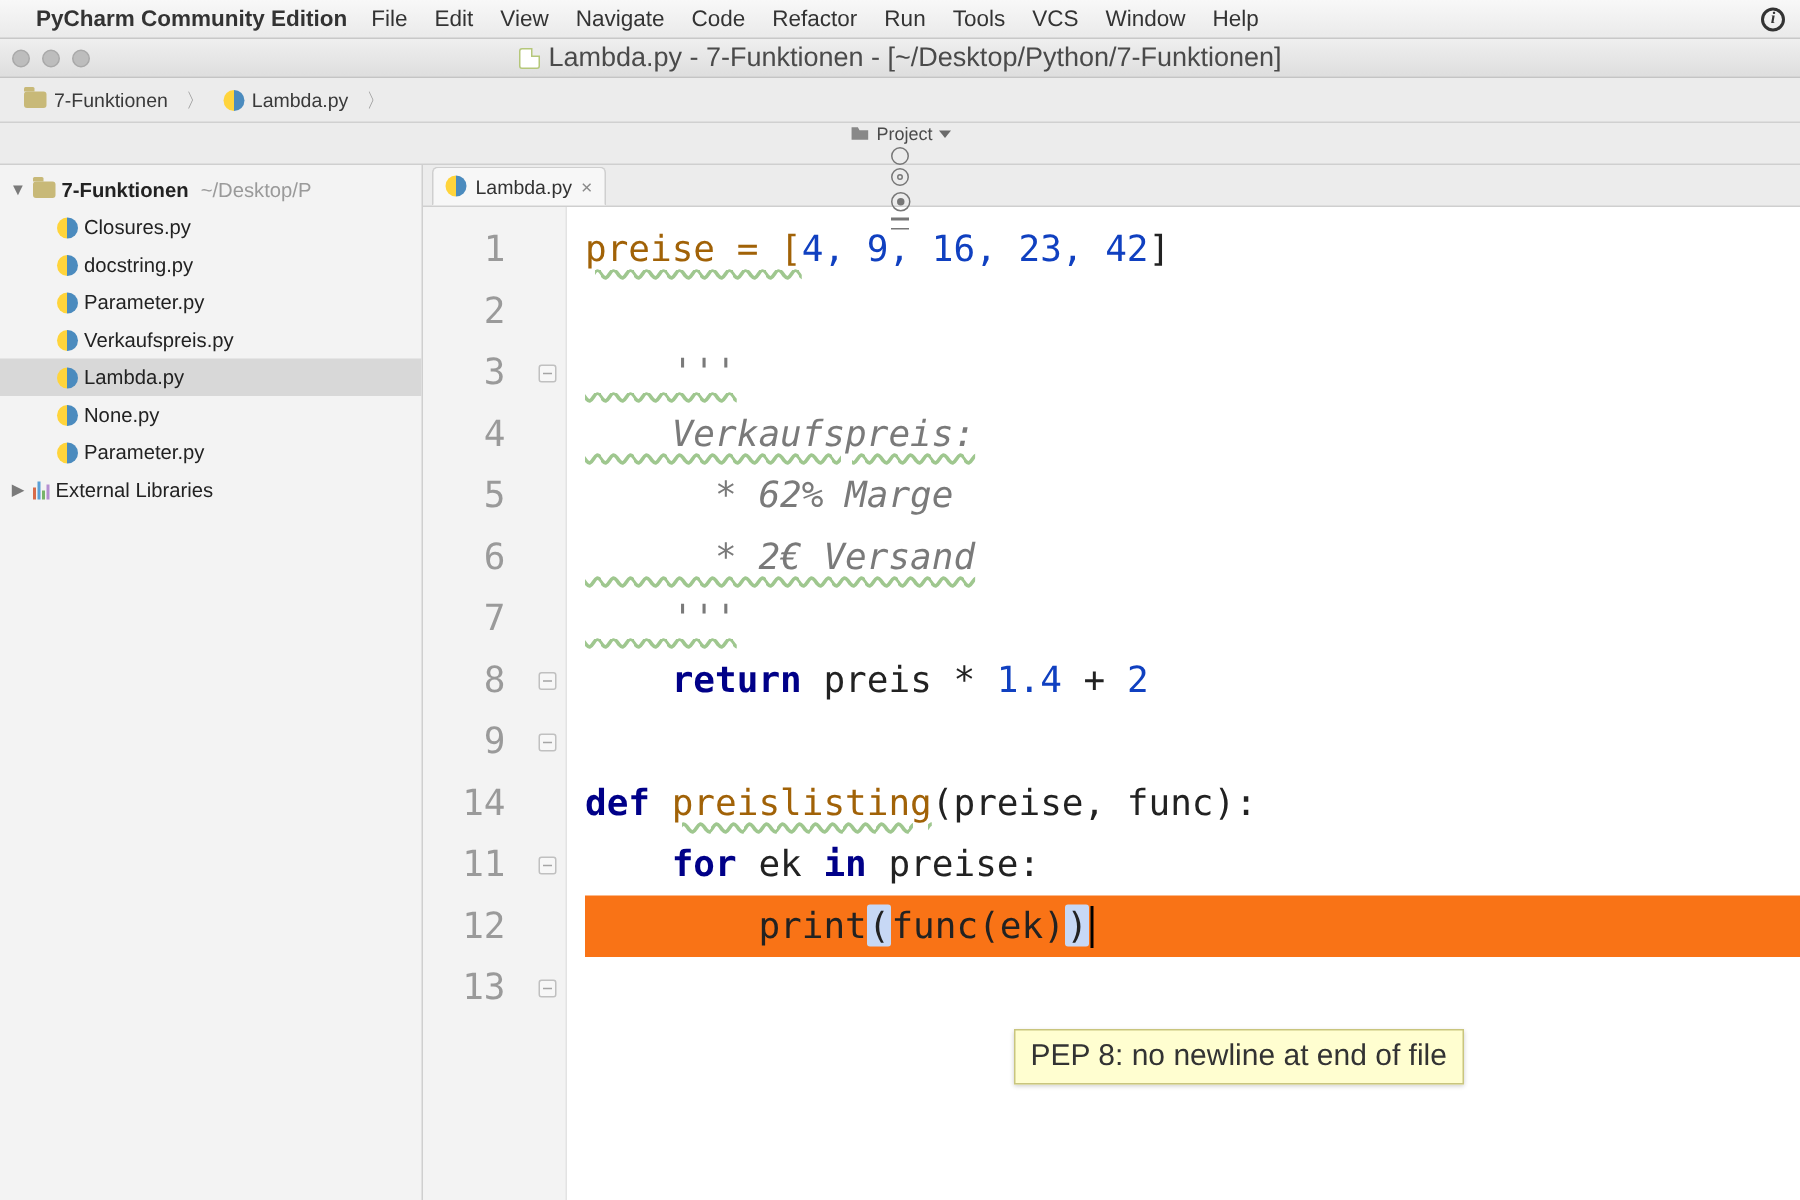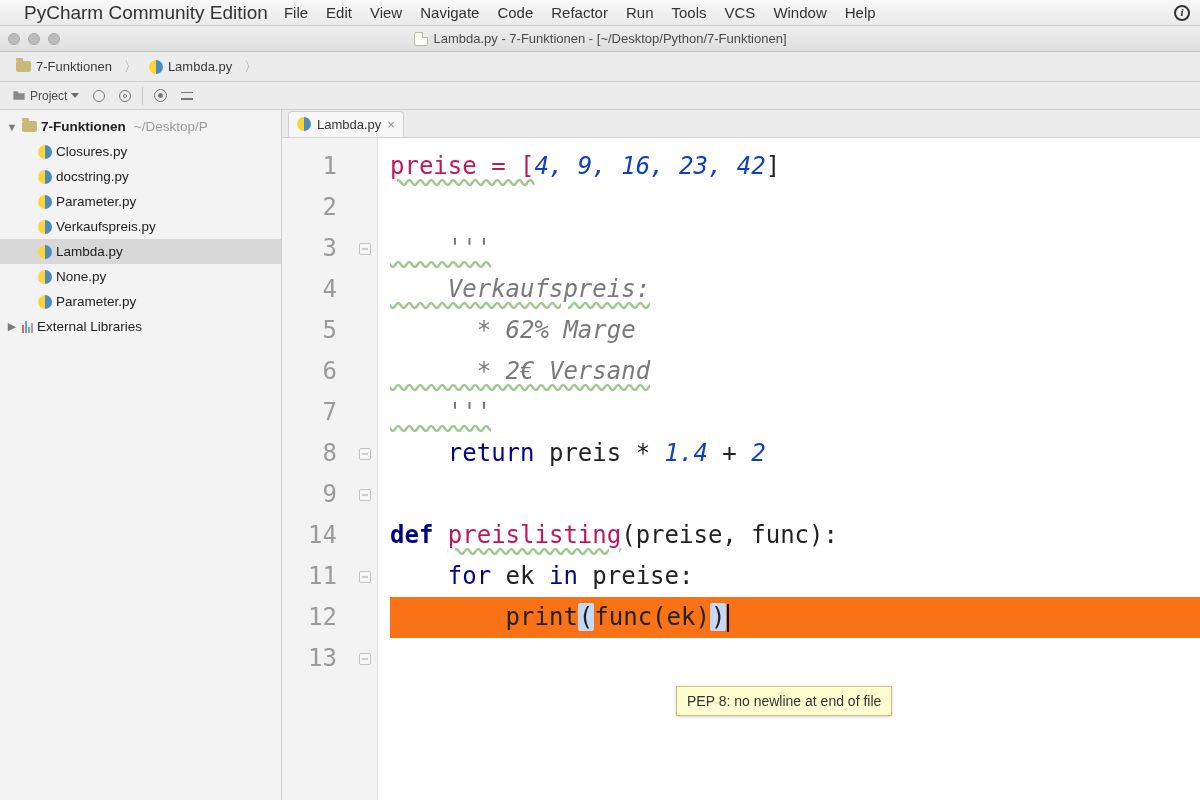--- a/index.html
+++ b/index.html
@@ -16,21 +16,21 @@
   
   .mac-menubar {
     height: 26px;
     background: linear-gradient(#f8f8f8,#eaeaea);
     border-bottom: 1px solid #c8c8c8;
     display: flex;
     align-items: center;
     padding: 0 10px;
   }
   .mac-menubar .apple { font-size: 16px; margin-right: 14px; }
-  .mac-menubar .appname { font-weight: 400; margin-right: 16px; font-size: 19px; }
+  .mac-menubar .appname { font-weight: 700; margin-right: 16px; font-size: 15px; }
   .mac-menubar .mitem { margin-right: 18px; font-size: 15px; cursor: default; }
   .mac-menubar .right { margin-left: auto; display:flex; align-items:center; gap:10px; }
   .mac-menubar .info-icon {
     width:16px;height:16px;border:2px solid #333;border-radius:50%;
     display:inline-flex;align-items:center;justify-content:center;
     font-family:serif;font-style:italic;font-weight:700;font-size:11px;line-height:1;
   }
 
   
   .titlebar {
@@ -39,21 +39,21 @@
     border-bottom: 1px solid #c4c4c4;
     display: flex;
     align-items: center;
     padding: 0 8px;
     position: relative;
   }
   .traffic { display:flex; gap:8px; }
   .tl { width:12px;height:12px;border-radius:50%;background:#bdbdbd; border:1px solid #a9a9a9;}
   .titlebar .wtitle {
     position:absolute; left:0; right:0; text-align:center;
-    color:#4a4a4a; font-size:13px;
+    color:#4a4a4a; font-size:18px;
     display:flex; align-items:center; justify-content:center; gap:6px;
   }
   .pyfile-icon {
     width:14px;height:14px;background:#fff;border:1px solid #b5c77a;
     display:inline-block;position:relative;border-radius:2px;
   }
   .pyfile-icon::after{
     content:""; position:absolute; right:-1px; top:-1px; width:5px;height:5px;
     background:#ececec; border-left:1px solid #b5c77a; border-bottom:1px solid #b5c77a;
   }
@@ -77,21 +77,21 @@
     width:14px;height:14px;border-radius:50%;
     background: conic-gradient(#4b8bbe 0 50%, #ffd43b 50% 100%);
     display:inline-block;
   }
 
   
   .toolbar {
     height: 28px;
     background:#ececec;
     border-bottom:1px solid #cfcfcf;
-    display:flex; align-items:center; padding:0 6px; gap:2px;
+    display:flex; align-items:center; padding:0 6px; gap:2px;flex-direction:column;
   }
   .tool-btn {
     height:22px; padding:0 6px; display:flex; align-items:center; gap:4px;
     font-size:12px; color:#4b4b4b; border-radius:3px;
   }
   .tool-sep { width:1px; height:18px; background:#c8c8c8; margin:0 3px; }
   .caret-down{ width:0;height:0;border-left:4px solid transparent;border-right:4px solid transparent;border-top:5px solid #6a6a6a;}
   .tiny-ic { width:14px;height:14px; display:inline-block; }
   .ic-proj { background:#888; clip-path: polygon(10% 20%,40% 20%,48% 34%,90% 34%,90% 80%,10% 80%); }
   .ic-circle-arrows{ border:1.5px solid #777;border-radius:50%;width:12px;height:12px; }
@@ -158,37 +158,37 @@
   .fold::after{content:"";position:absolute;left:2px;right:2px;top:50%;height:1px;background:#a5a5a5;transform:translateY(-50%);}
 
   .code {
     flex:1; font-family: Menlo, Consolas, monospace;
     font-size:24px; color:#222; padding:8px 0 0 12px;
     position:relative;
   }
   .cl { height:41px; line-height:41px; white-space:pre; }
   .cl.current { background:#f97316; }
   .k-def { color:#000088; font-weight:700; }
-  .k-kw { color:#000088; font-weight:400; }
-  .k-num { color:#1040c0;font-style:italic; }
+  .k-kw { color:#000088; font-weight:700; }
+  .k-num { color:#1040c0; }
   .k-doc { color:#7a7a7a; font-style:italic;}
   .k-docu { color:#7a7a7a; font-style:italic; text-decoration: underline wavy #9fc78f; text-underline-offset:5px; }
-  .k-fn  { color:#be185d; text-decoration: underline wavy #9fc78f; text-underline-offset:5px; }
+  .k-fn  { color:#a16207; text-decoration: underline wavy #9fc78f; text-underline-offset:5px; }
   .k-id  { color:#222; }
   .hlp   { background:#c7d8f5; border-radius:2px; padding:0 1px;}
   .cursor {
     display:inline-block; width:2px; height:28px; background:#000; vertical-align:middle;
     margin-left:1px;
   }
 
   .tooltip {
     position:absolute;
     background:#fffed0; border:1px solid #c9c57e; color:#333;
     font-family: -apple-system, Arial, sans-serif;
-    font-size:14px; padding:6px 10px;
+    font-size:20px; padding:6px 10px;
     box-shadow: 0 1px 3px rgba(0,0,0,0.2);
   }
 </style>
 </head>
 <body>
 
 <div class="mac-menubar">
   <span class="apple"></span>
   <span class="appname">PyCharm Community Edition</span>
   <span class="mitem">File</span>

